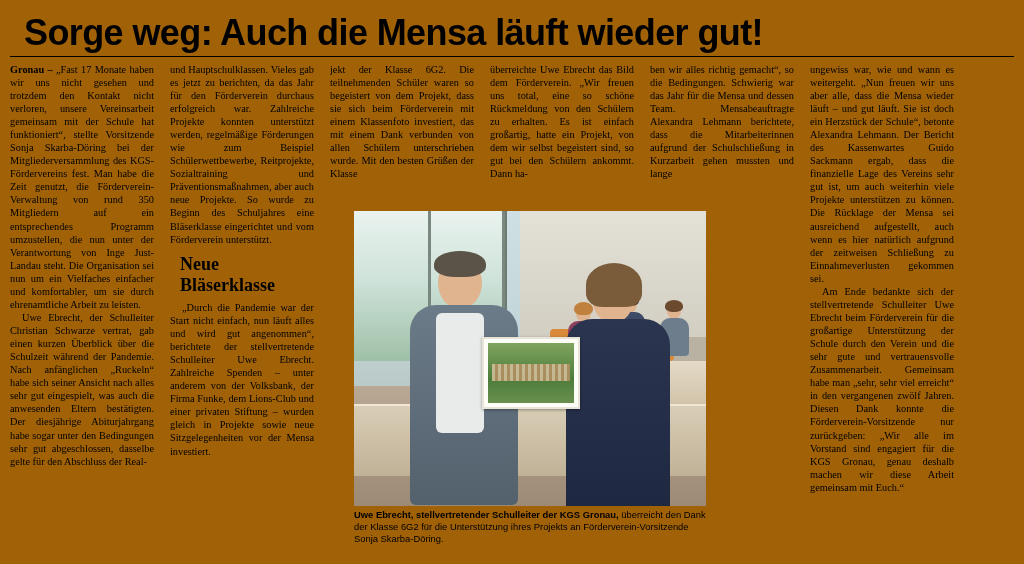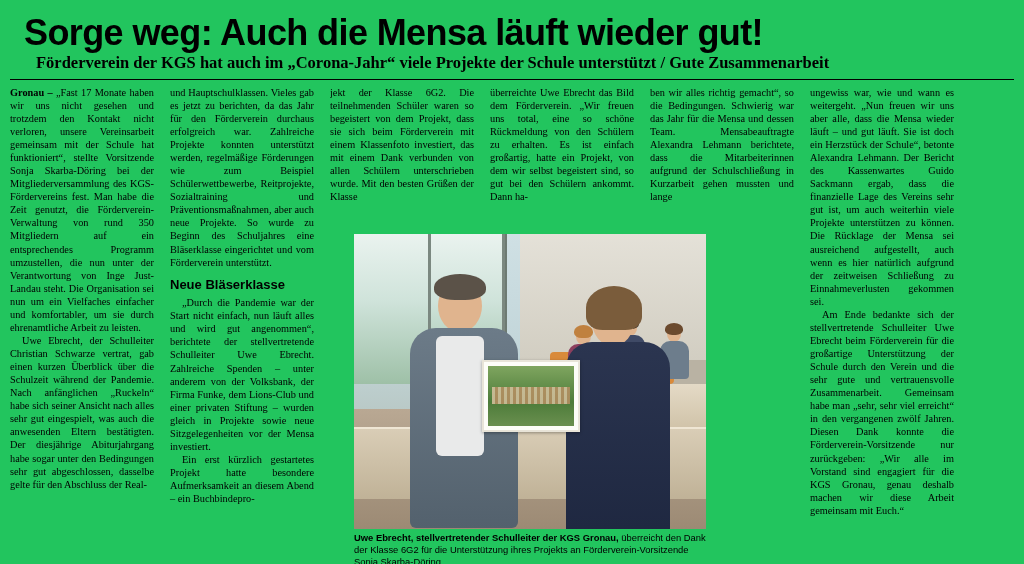--- a/index.html
+++ b/index.html
@@ -12,21 +12,21 @@
     width: 1024px;
     height: 564px;
     overflow: hidden;
   }
   .page {
     position: relative;
     width: 1024px;
     height: 564px;
     box-sizing: border-box;
     padding: 8px 10px 6px 10px;
-    background: #22c55e;
+    background: #a16207;
   }
   .headline {
     font-family: "Liberation Sans", sans-serif;
     font-weight: bold;
     font-size: 36px;
     line-height: 1.05;
     letter-spacing: -0.6px;
     color: #000;
     margin: 6px 0 2px 14px;
   }
@@ -67,25 +67,25 @@
     margin: 0 0 0 0;
     text-indent: 12px;
   }
   .col p.first {
     text-indent: 0;
   }
   .leadin {
     font-weight: bold;
   }
   .subhead2 {
-    font-family: Liberation Sans, sans-serif;
-    font-weight: bold;
-    font-size: 13px;
+    font-family: Liberation Serif, serif;
+    font-weight: bold;
+    font-size: 18px;
     line-height: 1.2;
-    margin: 8px 0 4px 0;
+    margin: 8px 0 4px 10px;
     text-align: left;
     text-indent: 0;
   }
   
   .photo-wrap {
     position: absolute;
     left: 344px;
     top: 148px;
     width: 352px;
   }
@@ -176,35 +176,33 @@
     background: repeating-linear-gradient(90deg,#d7c2a0 0 3px,#b88f63 3px 6px);
     opacity:.85;
   }
 </style>
 </head>
 <body>
 
 <div class="page">
 
   <h1 class="headline">Sorge weg: Auch die Mensa läuft wieder gut!</h1>
-  <div class="subhead">Förderverein der KGS hat auch im „Corona-Jahr“ viele Projekte der Schule unterstützt / Gute Zusammenarbeit</div>
   <hr class="rule">
 
   <div class="columns">
 
     <div class="col">
       <p class="first"><span class="leadin">Gronau –</span> <span>„Fast 17 Monate haben wir uns nicht gesehen und trotzdem den Kontakt nicht verloren, unsere Vereinsarbeit gemeinsam mit der Schule hat funktioniert“, stellte Vorsitzende Sonja Skarba-Döring bei der Mitgliederversammlung des KGS-Fördervereins fest. Man habe die Zeit genutzt, die Förderverein-Verwaltung von rund 350 Mitgliedern auf ein entsprechendes Programm umzustellen, die nun unter der Verantwortung von Inge Just-Landau steht. Die Organisation sei nun um ein Vielfaches einfacher und komfortabler, um sie durch ehrenamtliche Arbeit zu leisten.</span></p>
       <p>Uwe Ebrecht, der Schulleiter Christian Schwarze vertrat, gab einen kurzen Überblick über die Schulzeit während der Pandemie. Nach anfänglichen „Ruckeln“ habe sich seiner Ansicht nach alles sehr gut eingespielt, was auch die anwesenden Eltern bestätigten. Der diesjährige Abiturjahrgang habe sogar unter den Bedingungen sehr gut abgeschlossen, dasselbe gelte für den Abschluss der Real-</p>
     </div>
 
     <div class="col">
       <p class="first">und Hauptschulklassen. Vieles gab es jetzt zu berichten, da das Jahr für den Förderverein durchaus erfolgreich war. Zahlreiche Projekte konnten unterstützt werden, regelmäßige Förderungen wie zum Beispiel Schülerwettbewerbe, Reitprojekte, Sozialtraining und Präventionsmaßnahmen, aber auch neue Projekte. So wurde zu Beginn des Schuljahres eine Bläserklasse eingerichtet und vom Förderverein unterstützt.</p>
       <div class="subhead2">Neue Bläserklasse</div>
       <p>„Durch die Pandemie war der Start nicht einfach, nun läuft alles und wird gut angenommen“, berichtete der stellvertretende Schulleiter Uwe Ebrecht. Zahlreiche Spenden – unter anderem von der Volksbank, der Firma Funke, dem Lions-Club und einer privaten Stiftung – wurden gleich in Projekte sowie neue Sitzgelegenheiten vor der Mensa investiert.</p>
-      <p>Ein erst kürzlich gestartetes Projekt hatte besondere Aufmerksamkeit an diesem Abend – ein Buchbindepro-</p>
     </div>
 
     <div class="col">
       <div class="col-inner-top">
         <p class="first">jekt der Klasse 6G2. Die teilnehmenden Schüler waren so begeistert von dem Projekt, dass sie sich beim Förderverein mit einem Klassenfoto investiert, das mit einem Dank verbunden von allen Schülern unterschrieben wurde. Mit den besten Grüßen der Klasse</p>
       </div>
     </div>
 
     <div class="col">
       <div class="col-inner-top">

